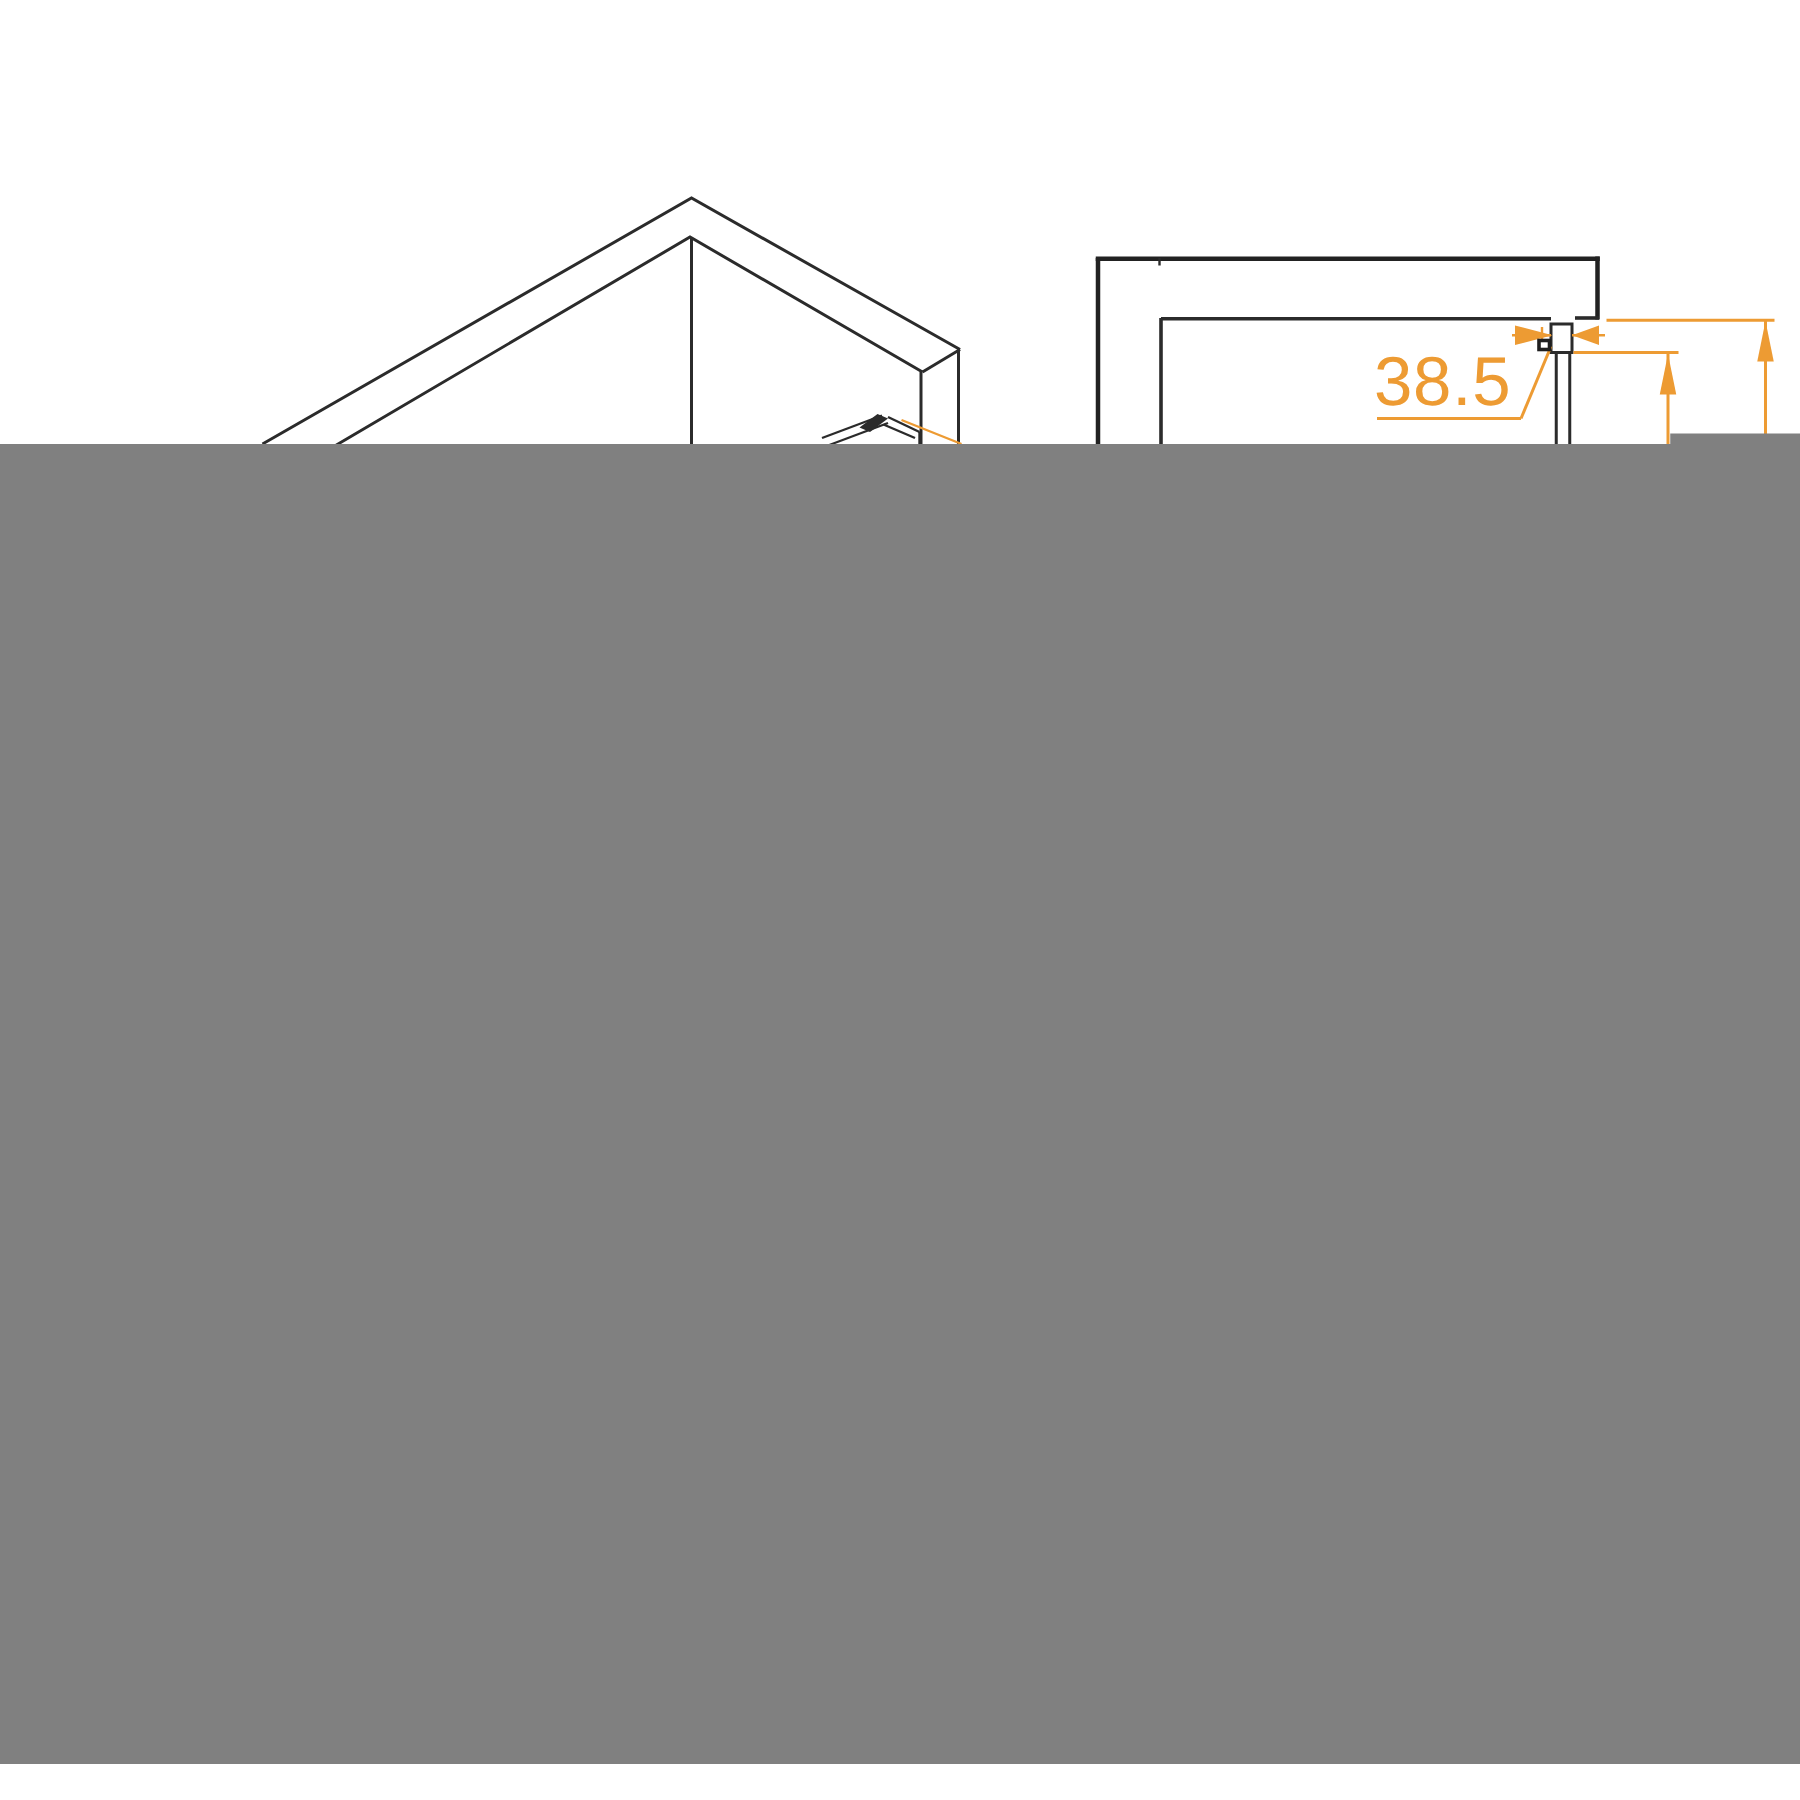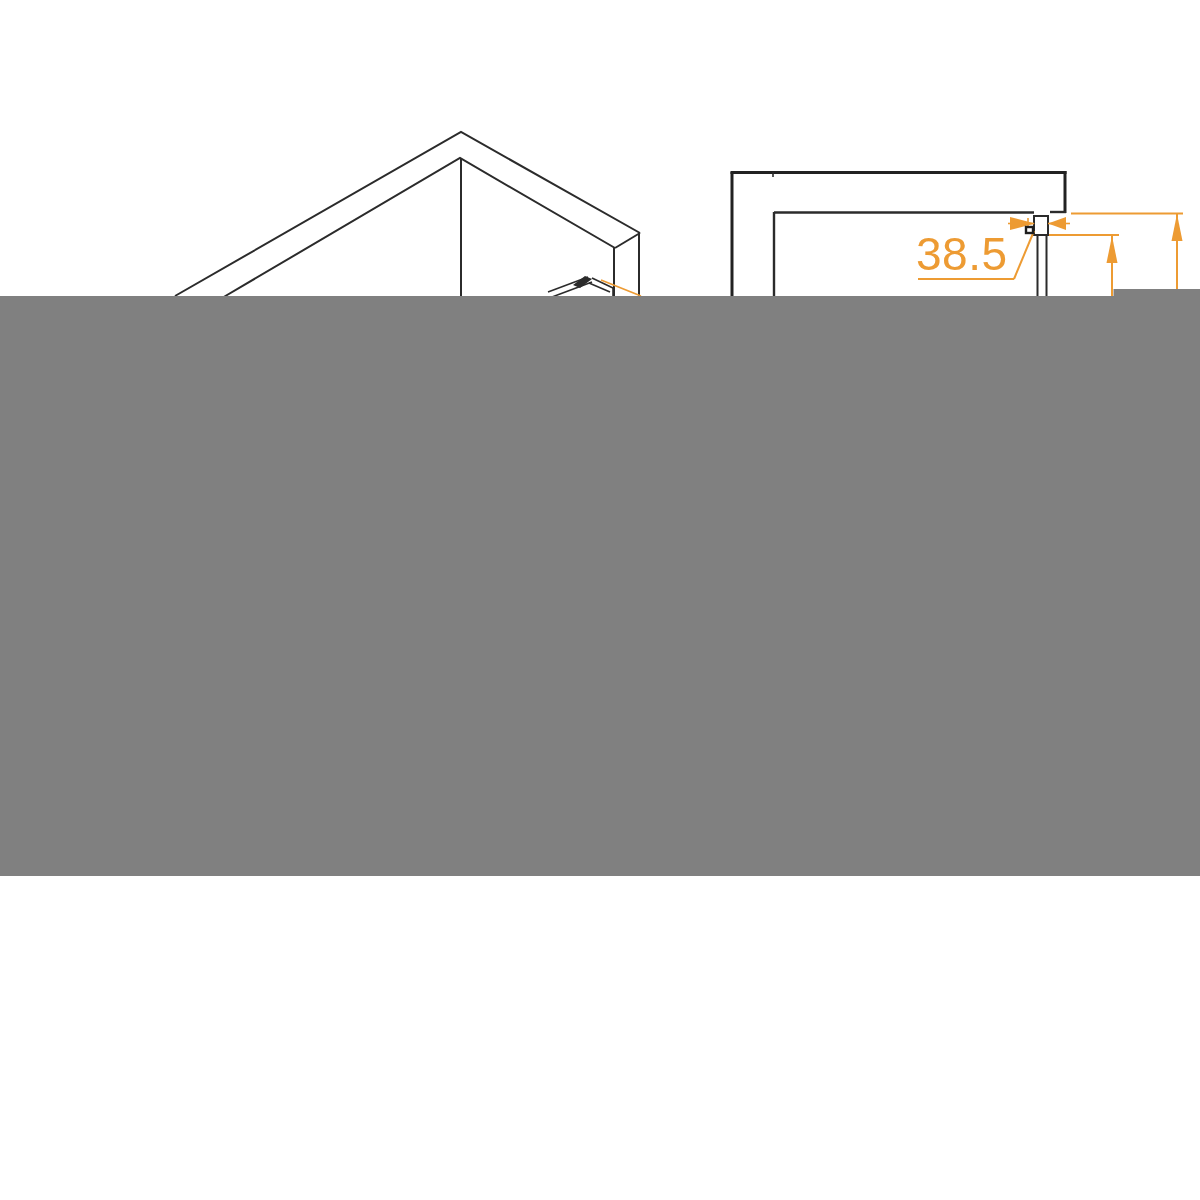--- a/index.html
+++ b/index.html
@@ -3,21 +3,21 @@
 <meta charset="utf-8">
 <style>
   html, body {
     margin: 0;
     padding: 0;
     font-family: "Liberation Sans", sans-serif;
   }
   .stage {
     position: relative;
     width: 1200px;
-    height: 876px;
+    height: 1176px;
     background: #ffffff;
     overflow: hidden;
   }
   svg { display: block; }
 
   
   .ln      { stroke: #2b2b2b; stroke-width: 2;   fill: none; stroke-linecap: butt; stroke-linejoin: miter; }
   .ln-thin { stroke: #2b2b2b; stroke-width: 1.6; fill: none; }
   .ln-bar  { stroke: #222222; stroke-width: 3;   fill: none; }
   .ln-mid  { stroke: #2b2b2b; stroke-width: 2.4; fill: none; }

